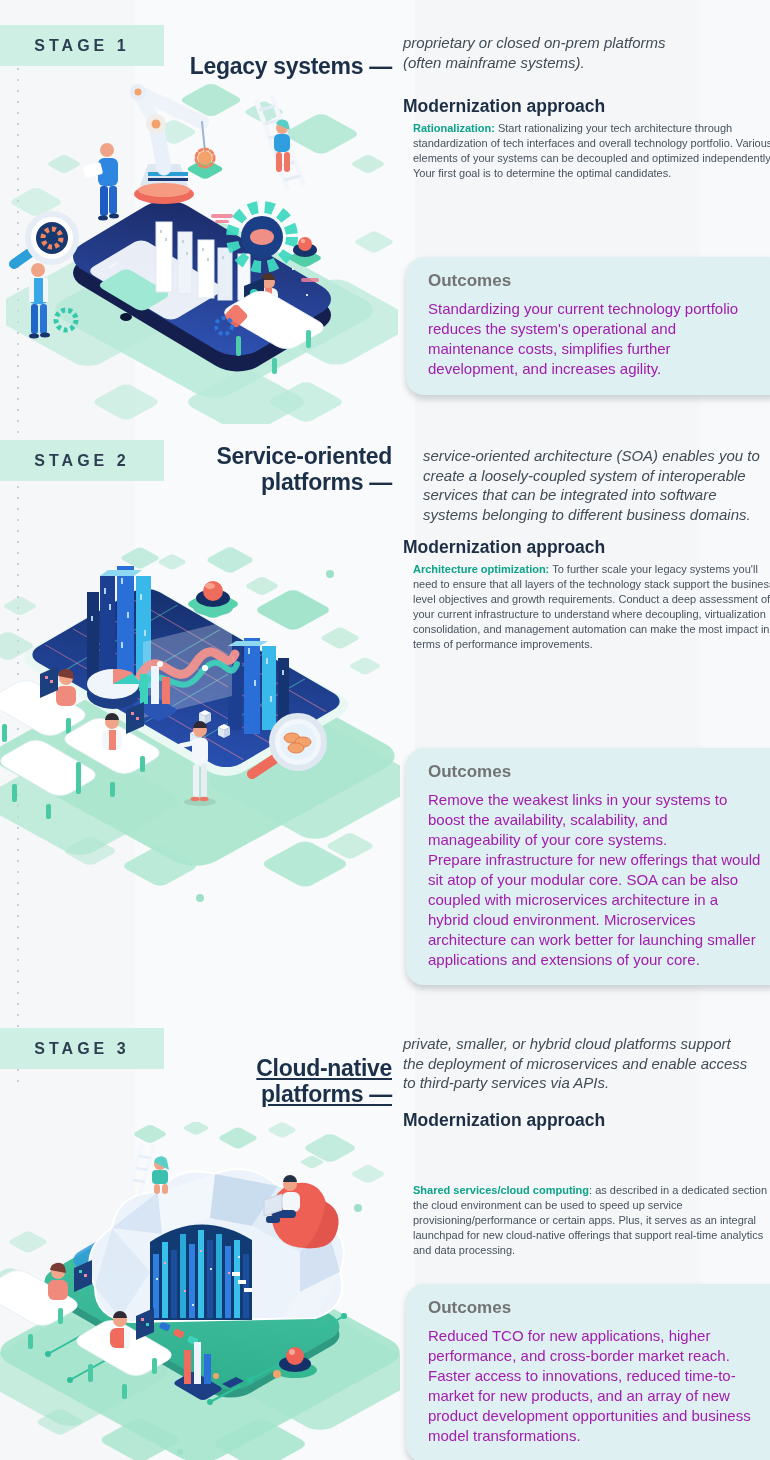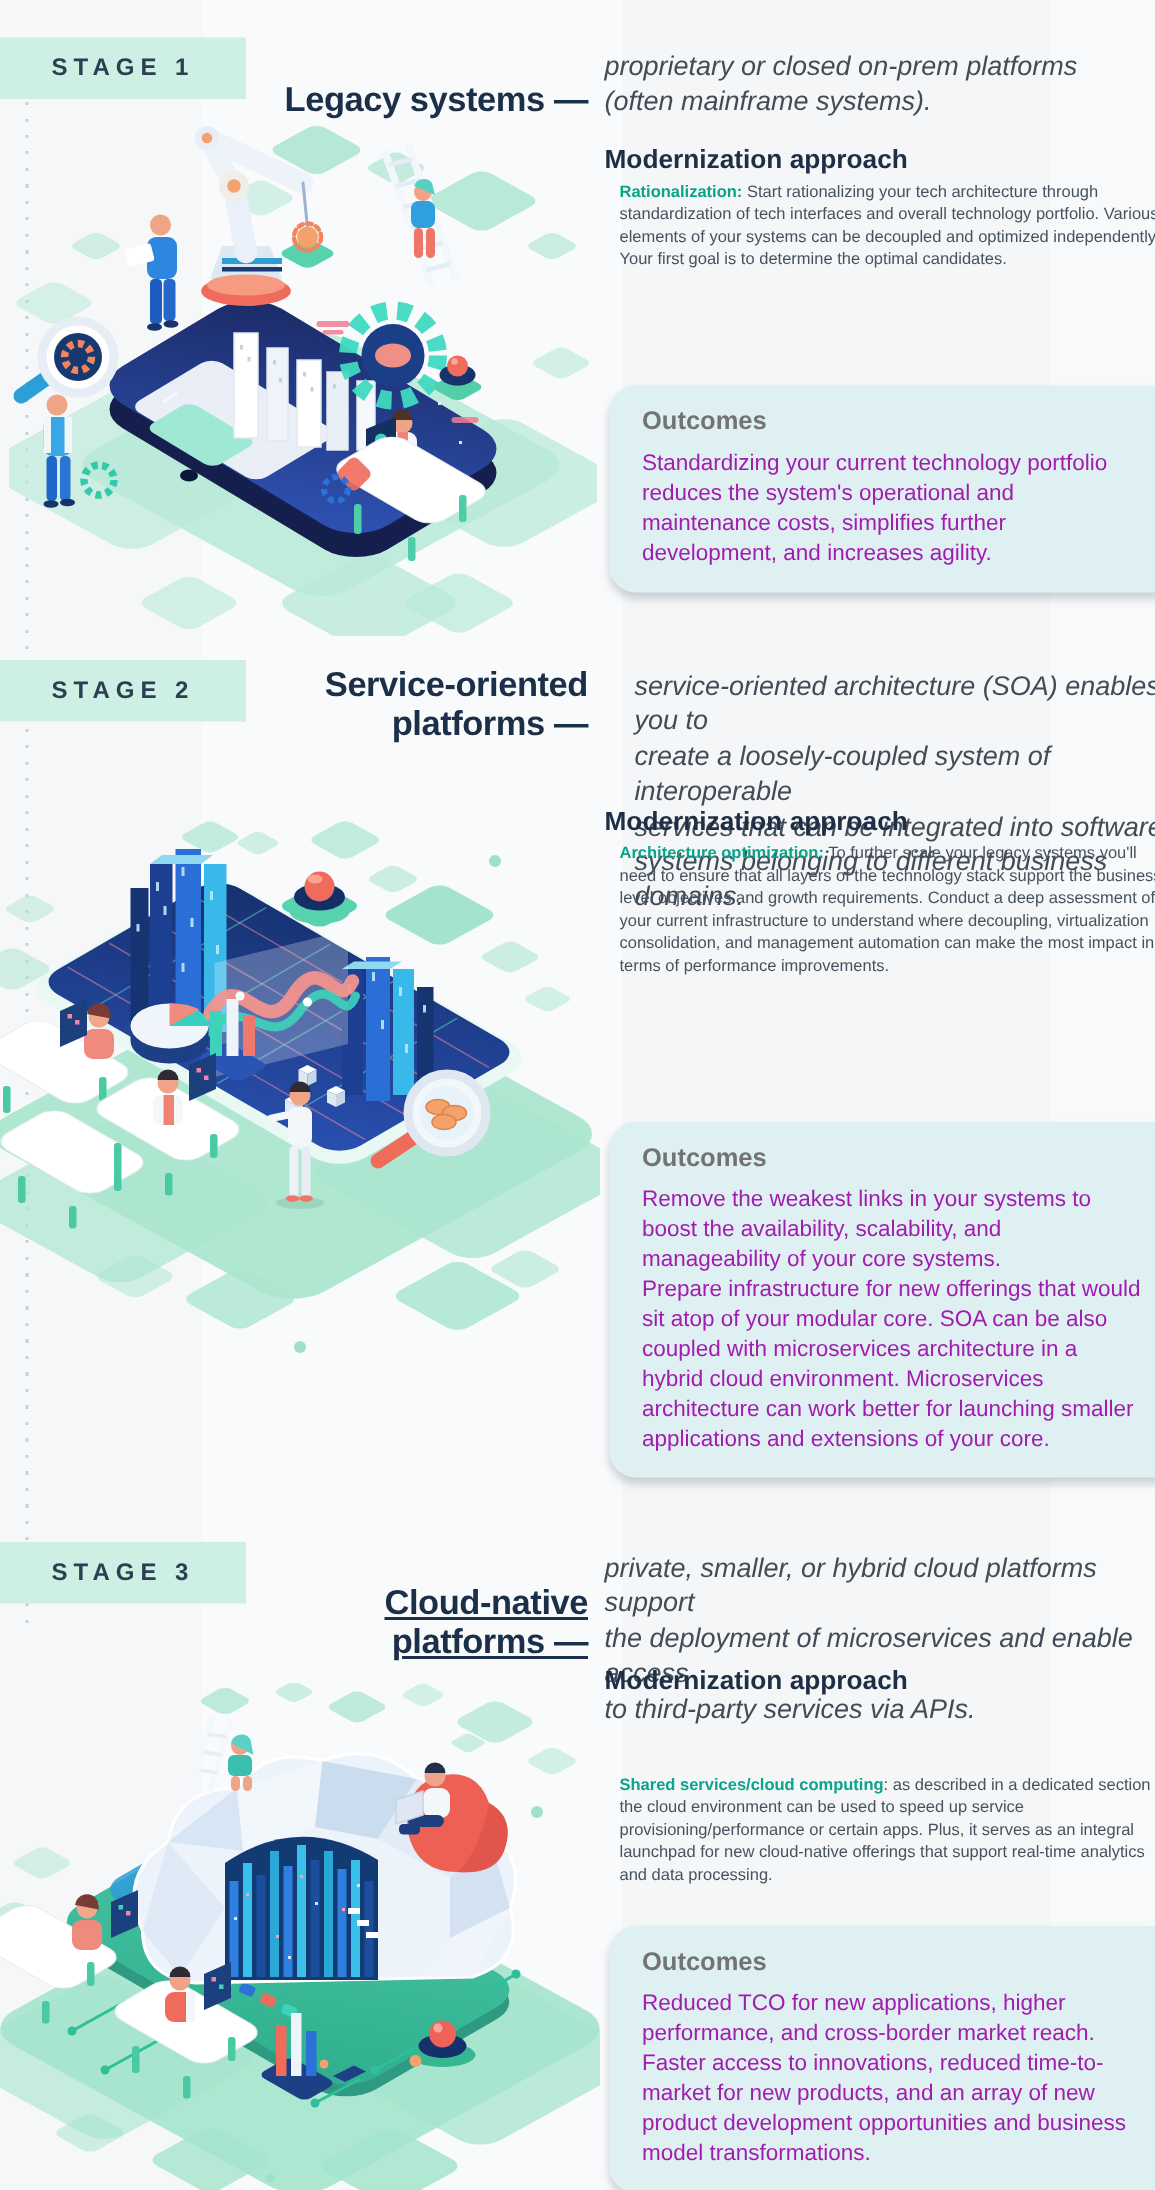--- a/index.html
+++ b/index.html
@@ -23,21 +23,21 @@
     display:flex;align-items:center;justify-content:center;
     z-index:3;
   }
   .title{
     position:absolute;left:150px;width:242px;text-align:right;
     font-size:23px;font-weight:bold;color:#1b3048;line-height:1.12;
     letter-spacing:-0.3px;white-space:pre-line;z-index:3;margin-top:24px;
   }
   .desc{
     position:absolute;left:403px;width:364px;
-    font-style:italic;font-size:18px;color:#414c57;line-height:1.3;
+    font-style:italic;font-size:15px;color:#414c57;line-height:1.3;
     white-space:pre-line;z-index:3;
   }
   .approach-h{
     position:absolute;left:403px;width:364px;
     font-size:17.5px;font-weight:bold;color:#1d2e45;z-index:3;
   }
   .para{
     position:absolute;left:413px;width:366px;
     font-size:11px;color:#46525f;line-height:1.37;z-index:3;
   }

